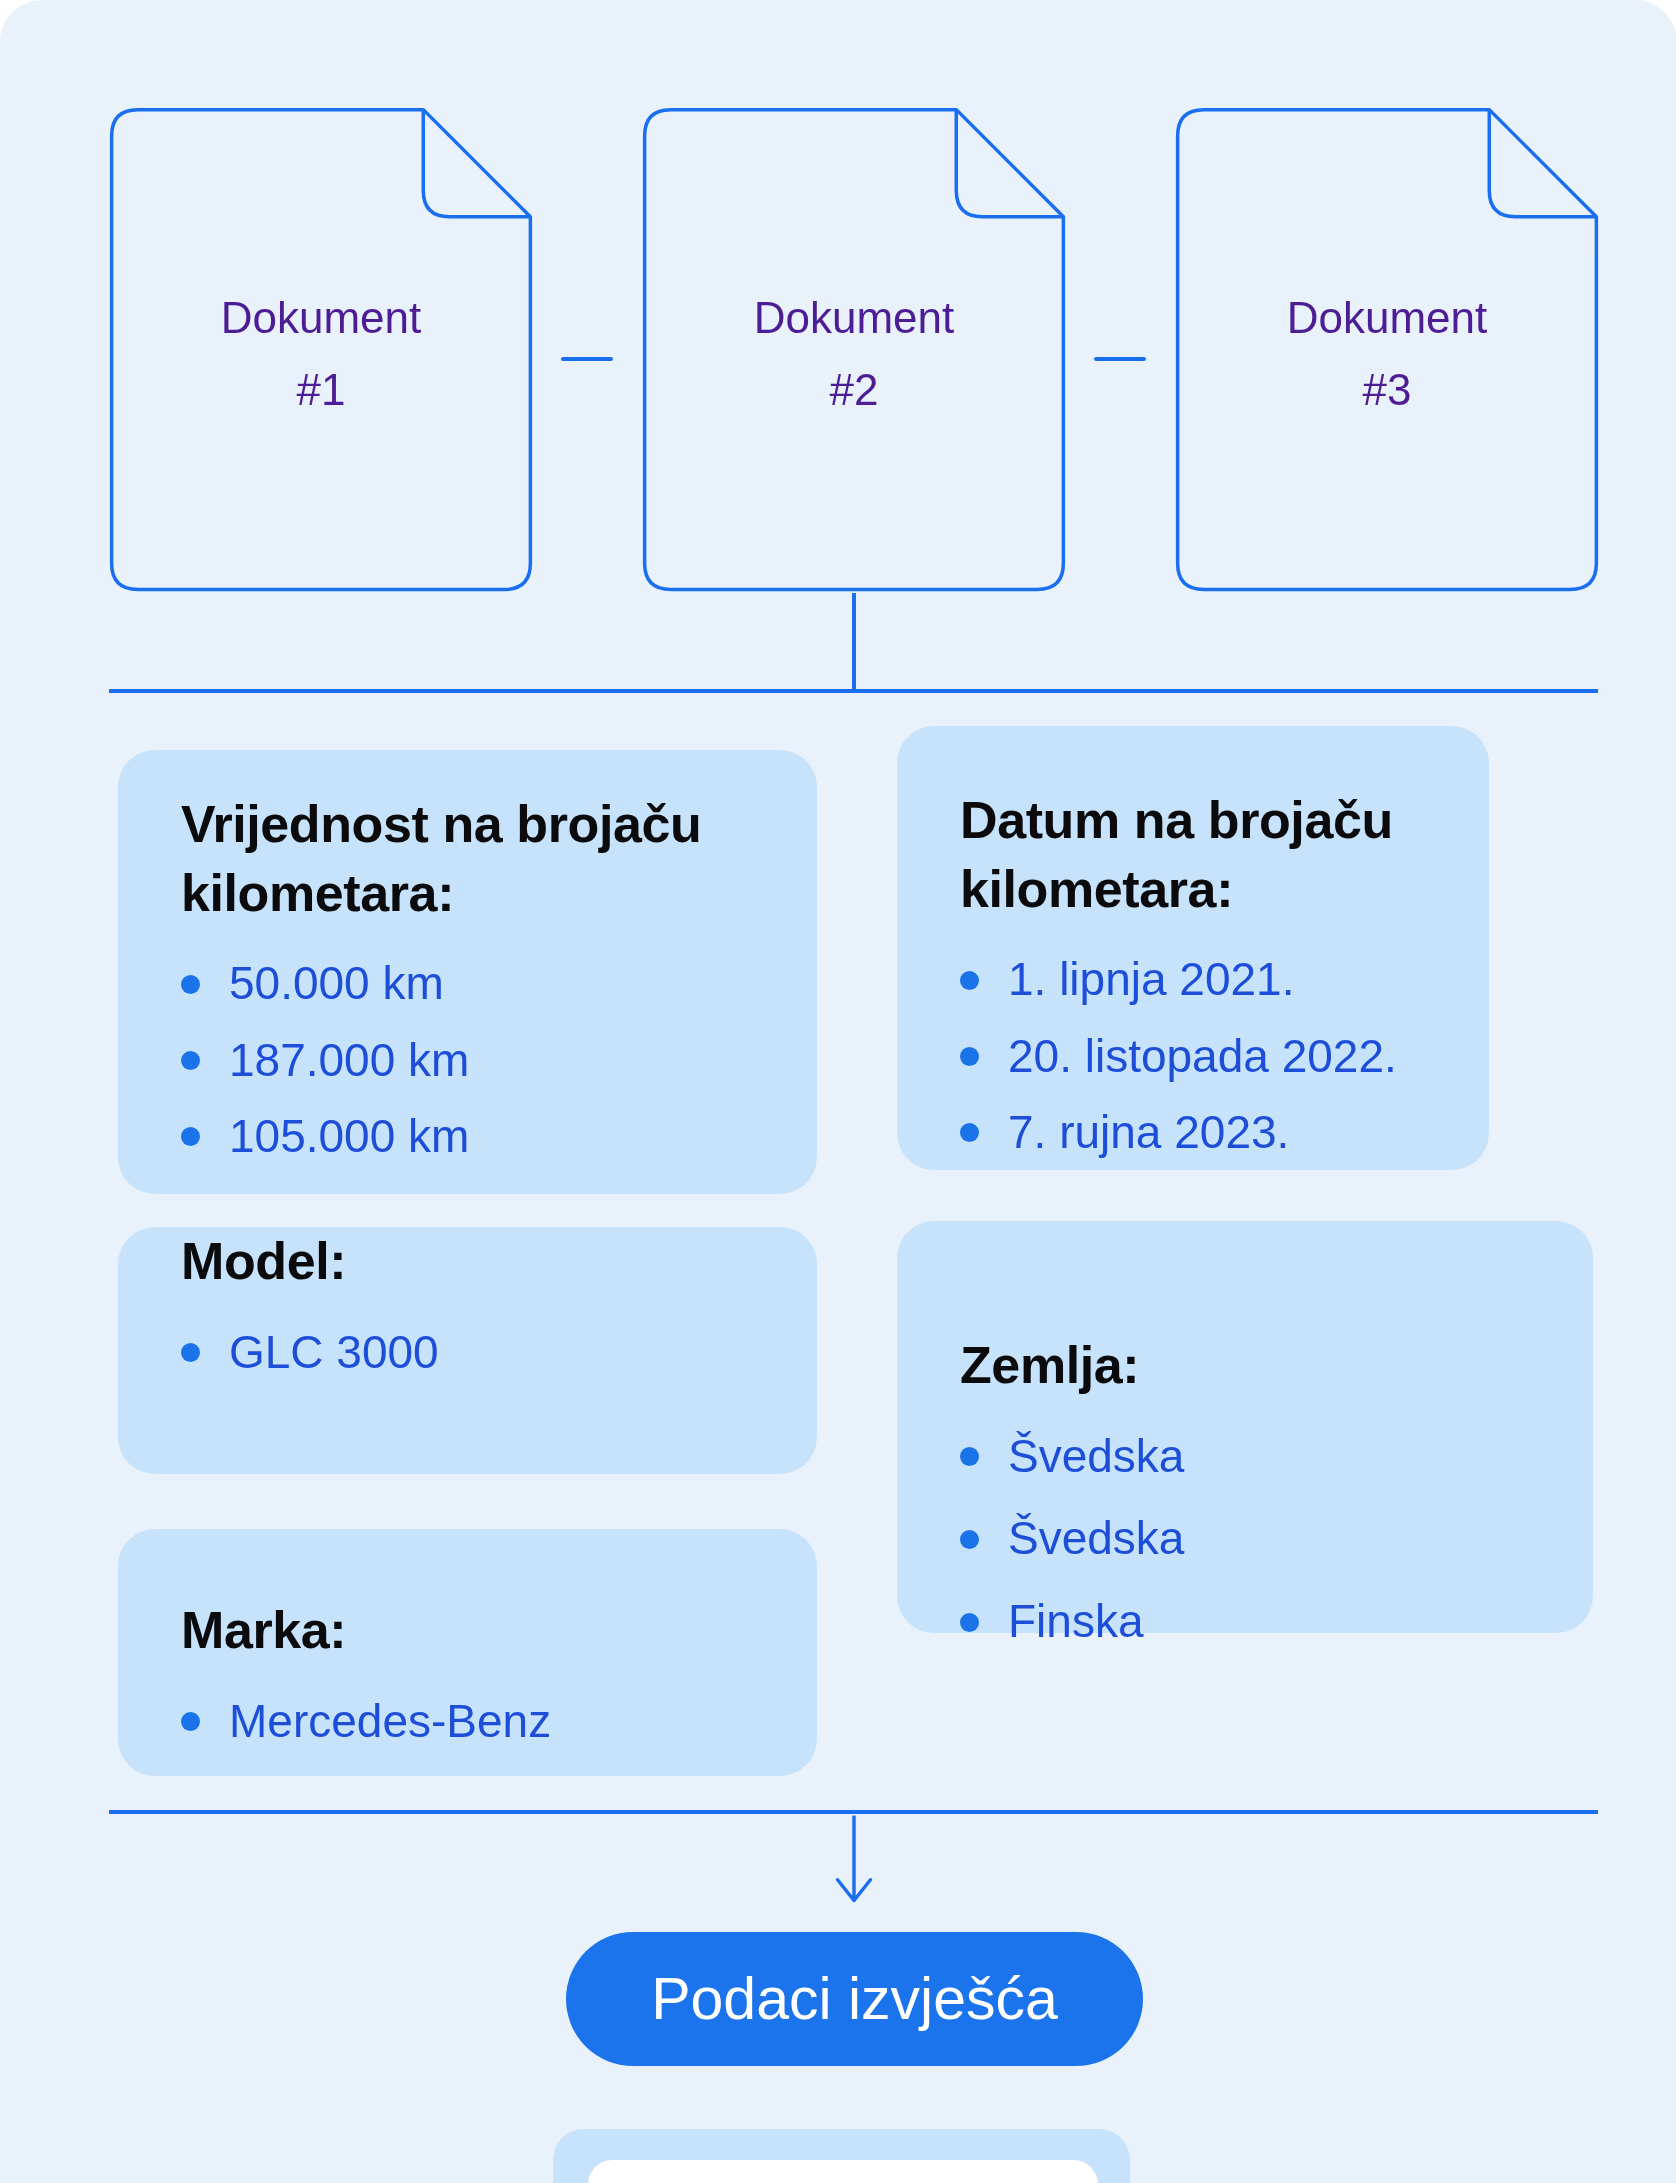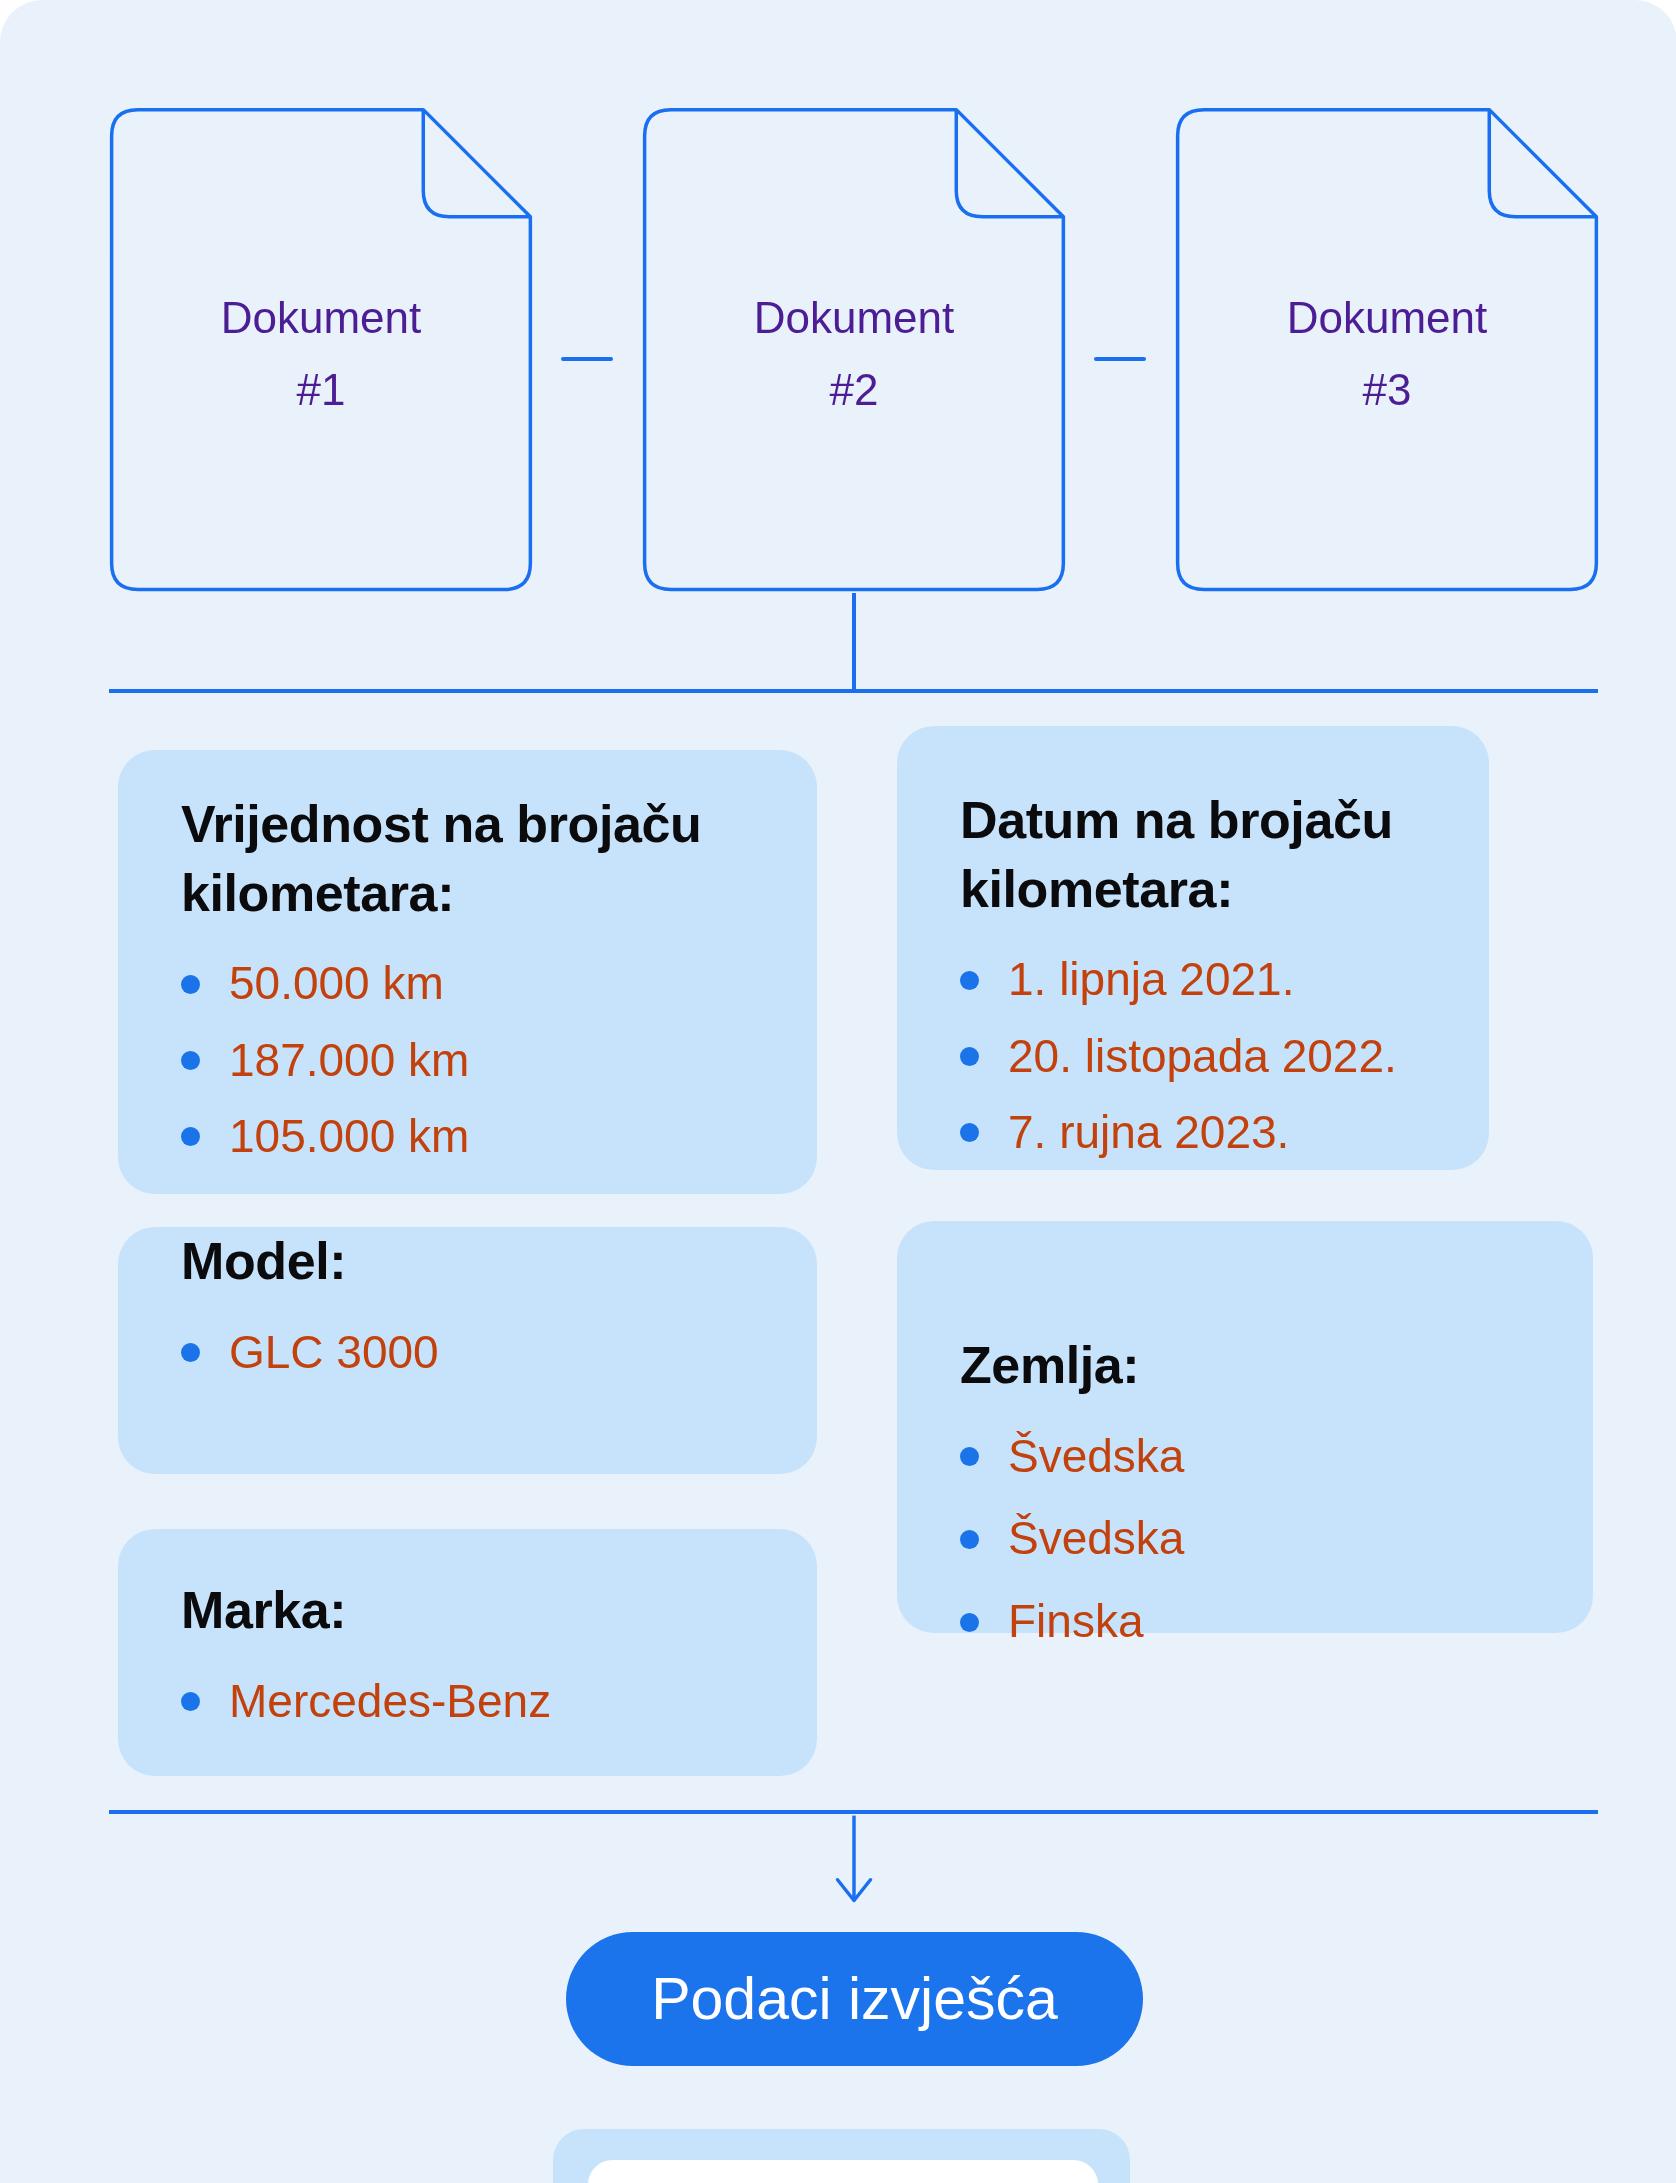--- a/index.html
+++ b/index.html
@@ -20,26 +20,26 @@
   .vline{position:absolute;left:852px;top:593px;width:3.5px;height:99px;background:#1a6ff0;}
   .rule{position:absolute;left:109px;width:1489px;background:#1a6ff0;}
   .rule1{top:689px;height:3.5px;}
   .rule2{top:1810px;height:4.4px;}
 
   
   .card{position:absolute;background:#c7e3fb;border-radius:37px;box-sizing:border-box;padding:0 52px 0 63px;}
   .card-a{left:118px;top:750px;width:699px;height:444px;padding-top:40px;}
   .card-b{left:897px;top:726px;width:592px;height:444px;padding-top:60px;}
   .card-model{left:118px;top:1227px;width:699px;height:247px;}
-  .card-marka{left:118px;top:1529px;width:699px;height:247px;padding-top:47px;}
+  .card-marka{left:118px;top:1529px;width:699px;height:247px;padding-top:67px;}
   .card-zemlja{left:897px;top:1221px;width:696px;height:412px;padding-top:110px;}
 
   .card h2{margin:0;font-size:52px;line-height:1.32;font-weight:700;color:#0b0b0d;letter-spacing:-0.4px;}
   .card ul{list-style:none;margin:27px 0 0 0;padding:0;}
-  .card li{display:flex;align-items:center;gap:29px;font-size:46px;line-height:1.3;color:#c2410c;margin-bottom:16.6px;}
+  .card li{display:flex;align-items:center;gap:29px;font-size:46px;line-height:1.3;color:#1d4ed8;margin-bottom:16.6px;}
   .card-zemlja li{margin-bottom:23px;}
   .bullet{flex:0 0 auto;width:19px;height:19px;border-radius:50%;background:#1a73e8;}
 
   
   .arrow{position:absolute;left:828px;top:1815px;width:52px;height:103px;}
   .report-btn{position:absolute;left:566px;top:1932px;width:577px;height:134px;border:none;
               background:#1b74ec;border-radius:67px;color:#ffffff;font-size:59px;font-weight:500;
               font-family:"Liberation Sans","DejaVu Sans",sans-serif;display:flex;align-items:center;justify-content:center;cursor:pointer;}
 
   

